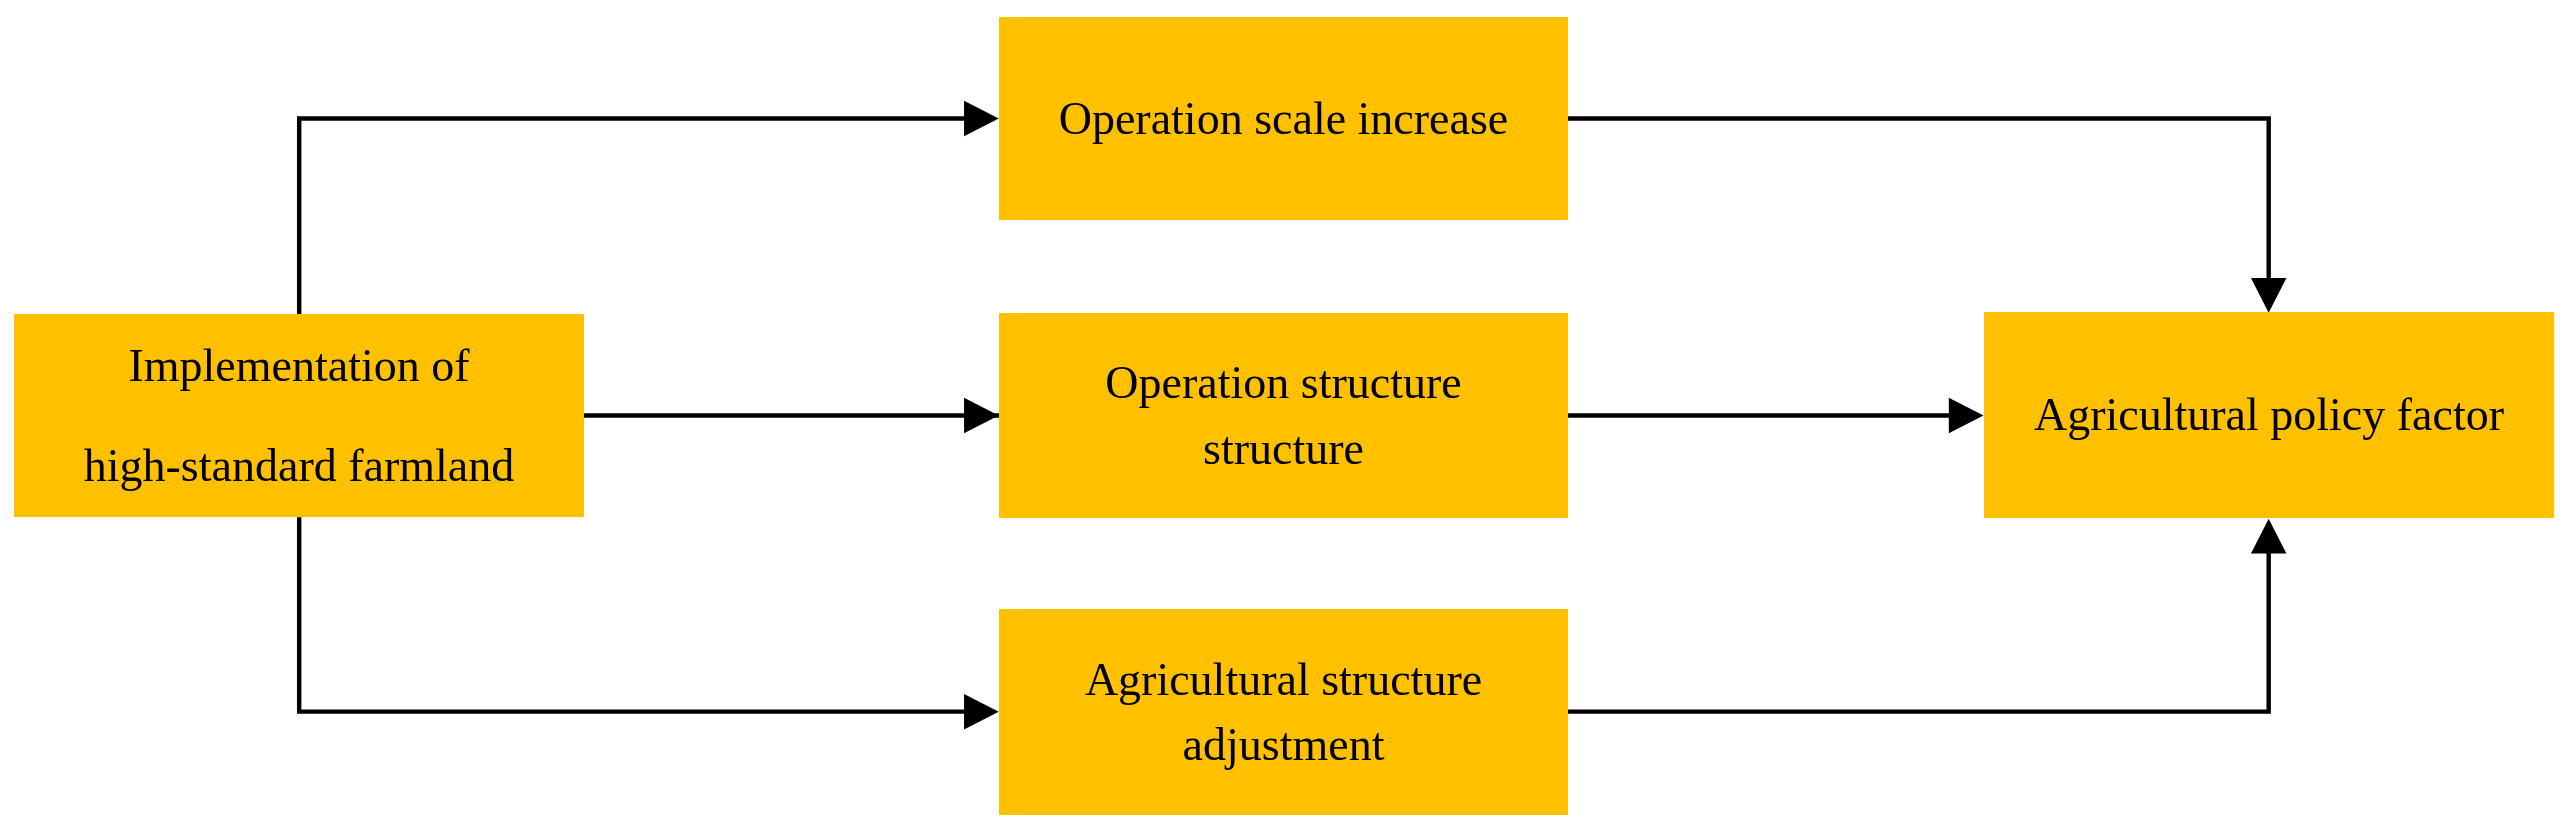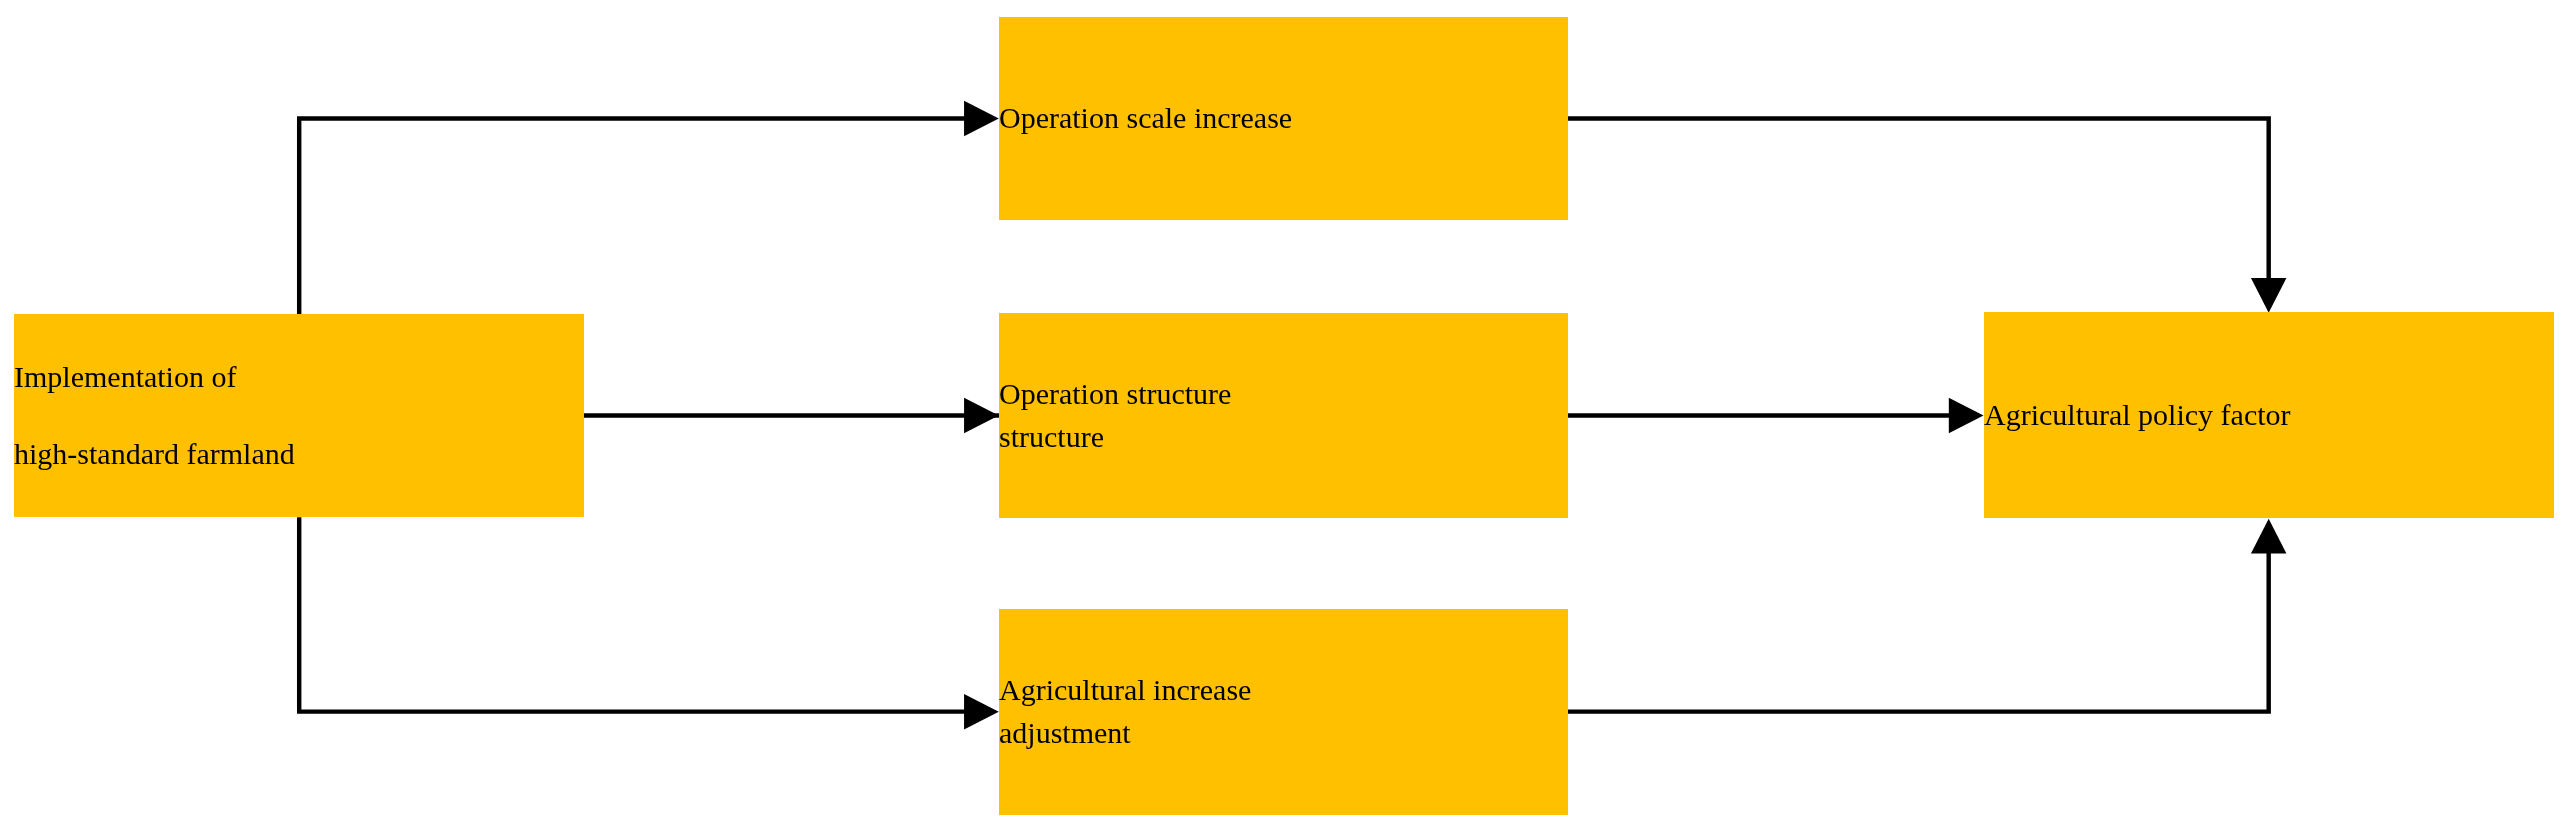--- a/index.html
+++ b/index.html
@@ -30,25 +30,25 @@
     stroke-width: 6;
     stroke-linejoin: miter;
     stroke-linecap: butt;
   }
   .arrowhead { fill: var(--line-color); stroke: none; }
   .node {
     position: absolute;
     background: var(--node-fill);
     display: flex;
     flex-direction: column;
-    align-items: flex-start;
+    align-items: center;
     justify-content: center;
     text-align: center;
     color: var(--text-color);
-    font-size: 30px;
+    font-size: 46px;
     line-height: 1.42;
   }
   .node span { display: block; white-space: nowrap; }
 
   .node-policy              { left: 14px;   top: 314px; width: 570px; height: 203px; gap: 34px; }
   .node-operation-scale     { left: 999px; top: 17px;  width: 569px; height: 203px; }
   .node-planting-structure  { left: 999px; top: 313px; width: 569px; height: 205px; }
   .node-disaster-resistance { left: 999px; top: 609px; width: 569px; height: 206px; }
   .node-tfp                 { left: 1984px; top: 312px; width: 570px; height: 206px; }
 </style>
@@ -85,21 +85,21 @@
   <div class="node node-operation-scale">
     <span>Operation scale increase</span>
   </div>
 
   <div class="node node-planting-structure">
     <span>Operation structure</span>
     <span>structure</span>
   </div>
 
   <div class="node node-disaster-resistance">
-    <span>Agricultural increase</span>
+    <span>Agricultural structure</span>
     <span>adjustment</span>
   </div>
 
   <div class="node node-tfp">
     <span>Agricultural policy factor</span>
   </div>
 
 </div>
 
 

